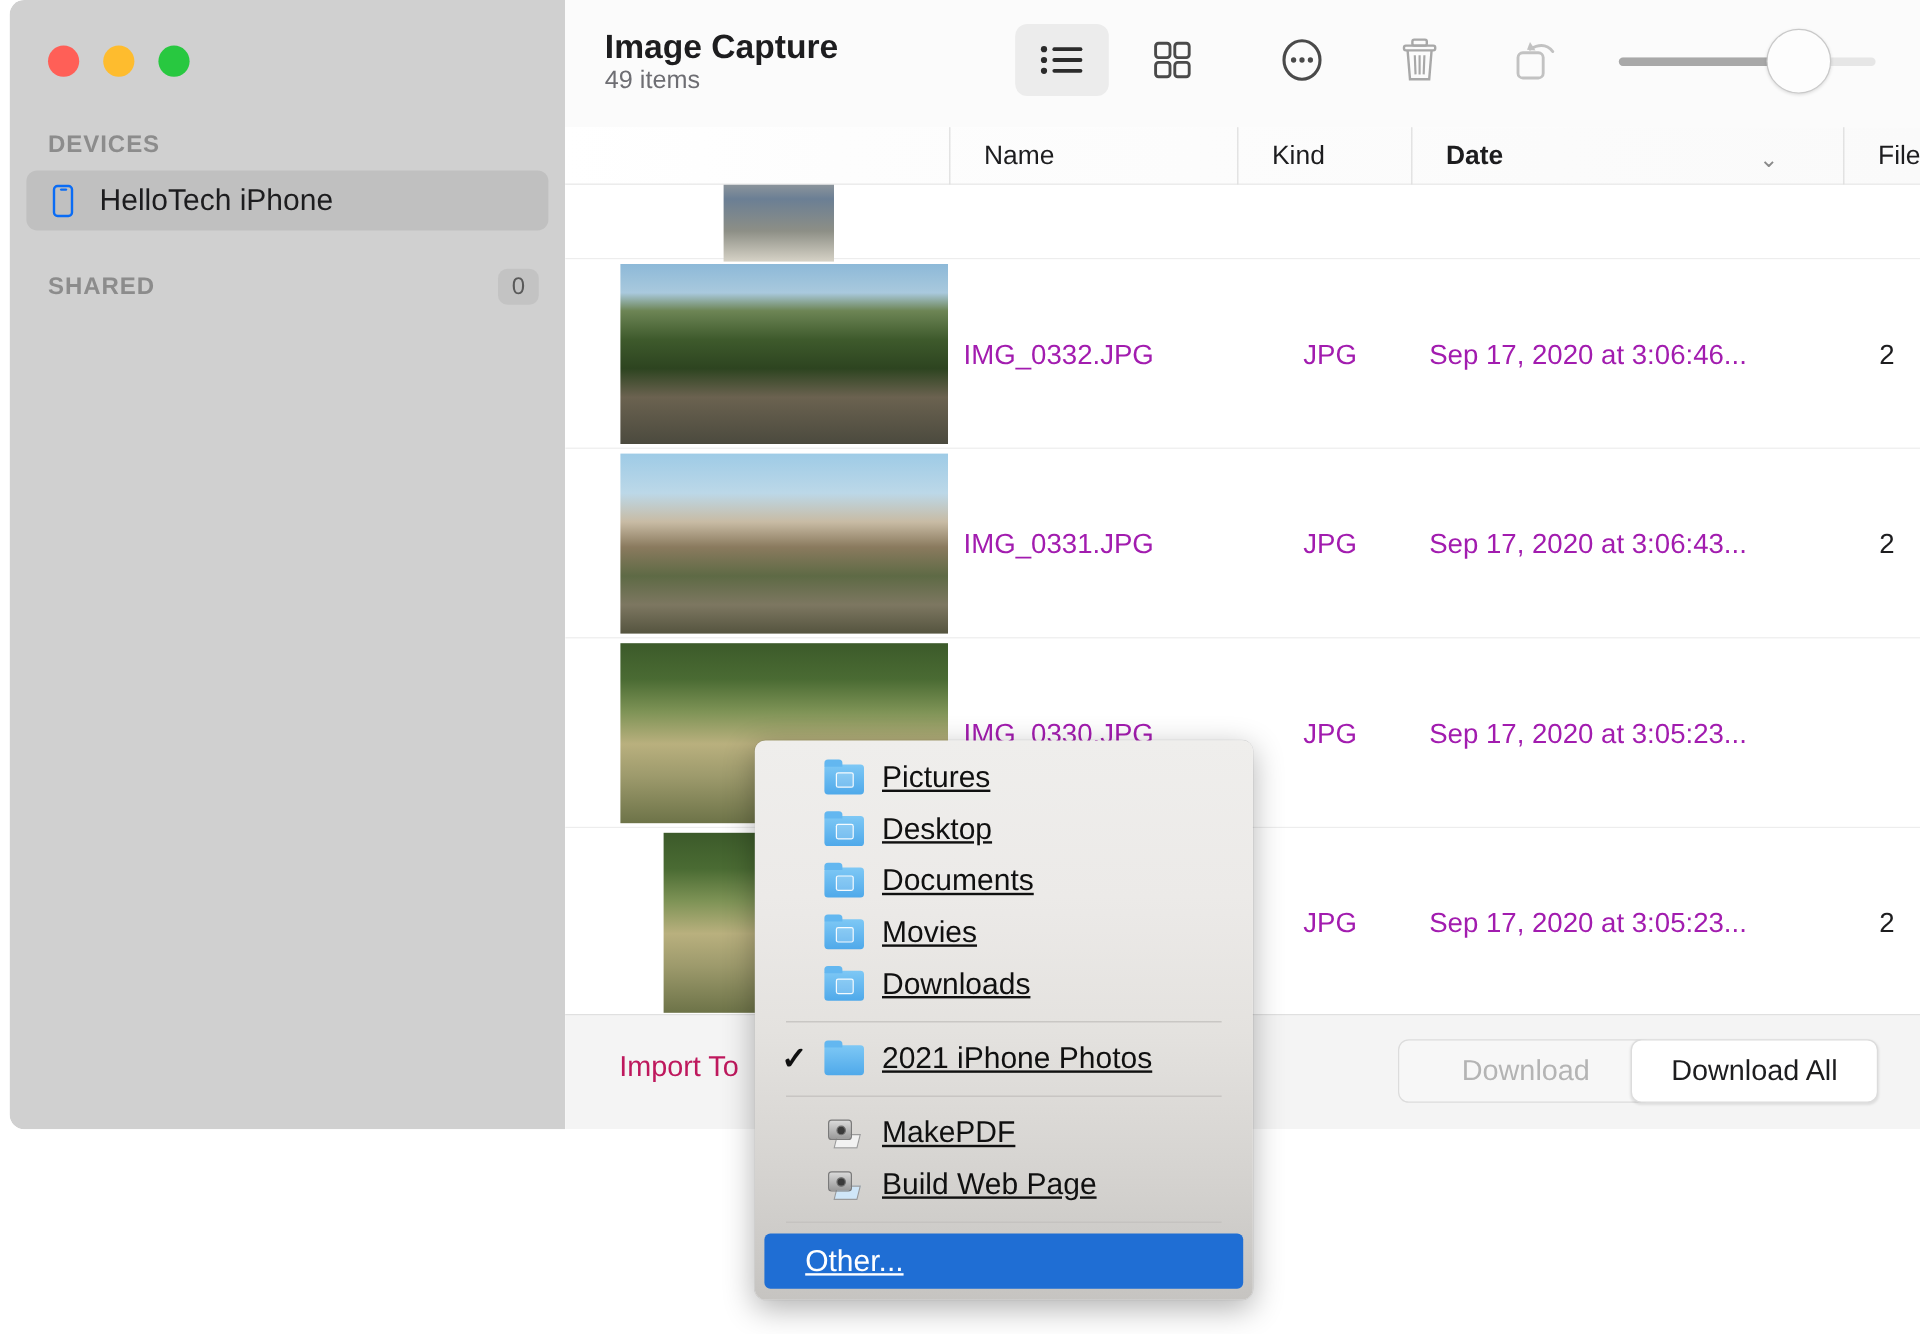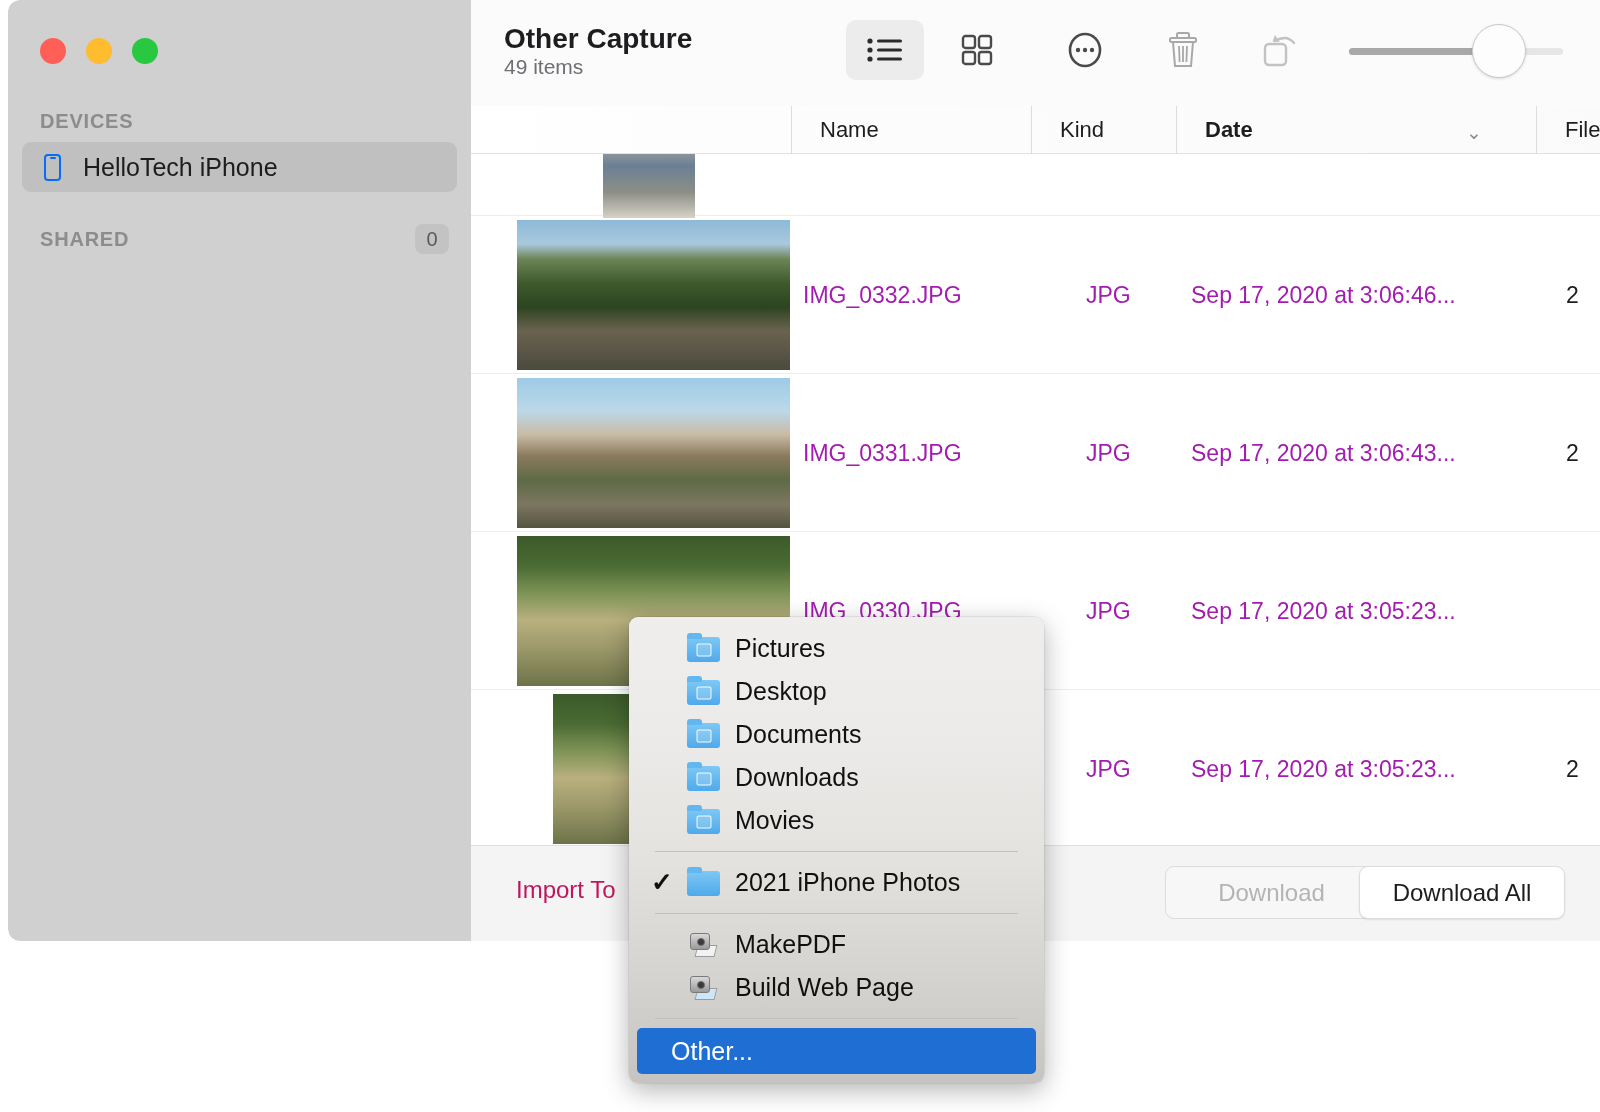--- a/index.html
+++ b/index.html
@@ -201,21 +201,21 @@
     background: linear-gradient(180deg,
         #efeeec 0%, #eceae8 28%, #e4e2df 52%, #d6d4d1 76%, #c6c4c1 100%);
     box-shadow: 0 7px 26px rgba(0,0,0,0.30), 0 0 0 0.5px rgba(0,0,0,0.12);
     overflow: hidden;
     padding-top: 10px;
   }
   .menu-item {
     position: relative; height: 43px;
     display: flex; align-items: center;
     padding-left: 24px;
-    font-size: 25px; color: #101010;
+    font-size: 25px; color: #101010; text-decoration: underline;
   }
   .menu-item.highlight { background: #1f6ed4; color: #ffffff; margin: 0 8px; border-radius: 5px; }
   .mi-check {
     position: absolute; left: 22px; font-size: 26px; color: #101010; font-weight: bold;
   }
   .mi-icon { width: 34px; height: 27px; margin-right: 14px; flex: 0 0 auto; position: relative; }
   .menu-sep {
     height: 1px; background: #c2c0bd; margin: 9px 26px;
   }
   .mi-label { line-height: 1; }
@@ -281,21 +281,21 @@
         <span class="sb-item-label">HelloTech iPhone</span>
       </div>
 
       <div class="sb-header" id="sb-shared">SHARED</div>
       <div class="sb-count">0</div>
     </div>
 
     <div class="content">
 
       <div class="toolbar">
-        <div class="app-title">Other Capture</div>
+        <div class="app-title">Image Capture</div>
         <div class="app-sub">49 items</div>
 
         <div class="tb-btn" id="view-list">
           <span>
             <svg width="38" height="30" viewBox="0 0 38 30">
               <circle cx="4" cy="6" r="2.6" fill="#2b2b2b"></circle>
               <circle cx="4" cy="15" r="2.6" fill="#2b2b2b"></circle>
               <circle cx="4" cy="24" r="2.6" fill="#2b2b2b"></circle>
               <rect x="11" y="4.4" width="25" height="3.2" rx="1.6" fill="#2b2b2b"></rect>
               <rect x="11" y="13.4" width="25" height="3.2" rx="1.6" fill="#2b2b2b"></rect>
@@ -453,30 +453,30 @@
       </span>
       <span class="mi-label">Documents</span>
     </div>
 
     <div class="menu-item indent">
       <span class="mi-icon">
         <span class="folder">
             <span class="gl"></span>
           </span>
       </span>
-      <span class="mi-label">Downloads</span>
+      <span class="mi-label">Movies</span>
     </div>
 
     <div class="menu-item indent">
       <span class="mi-icon">
         <span class="folder">
             <span class="gl"></span>
           </span>
       </span>
-      <span class="mi-label">Movies</span>
+      <span class="mi-label">Downloads</span>
     </div>
 
     <div class="menu-sep"></div>
 
     <div class="menu-item indent">
       <span class="mi-check">✓</span>
       <span class="mi-icon">
         <span class="folder plain"></span>
       </span>
       <span class="mi-label">2021 iPhone Photos</span>

